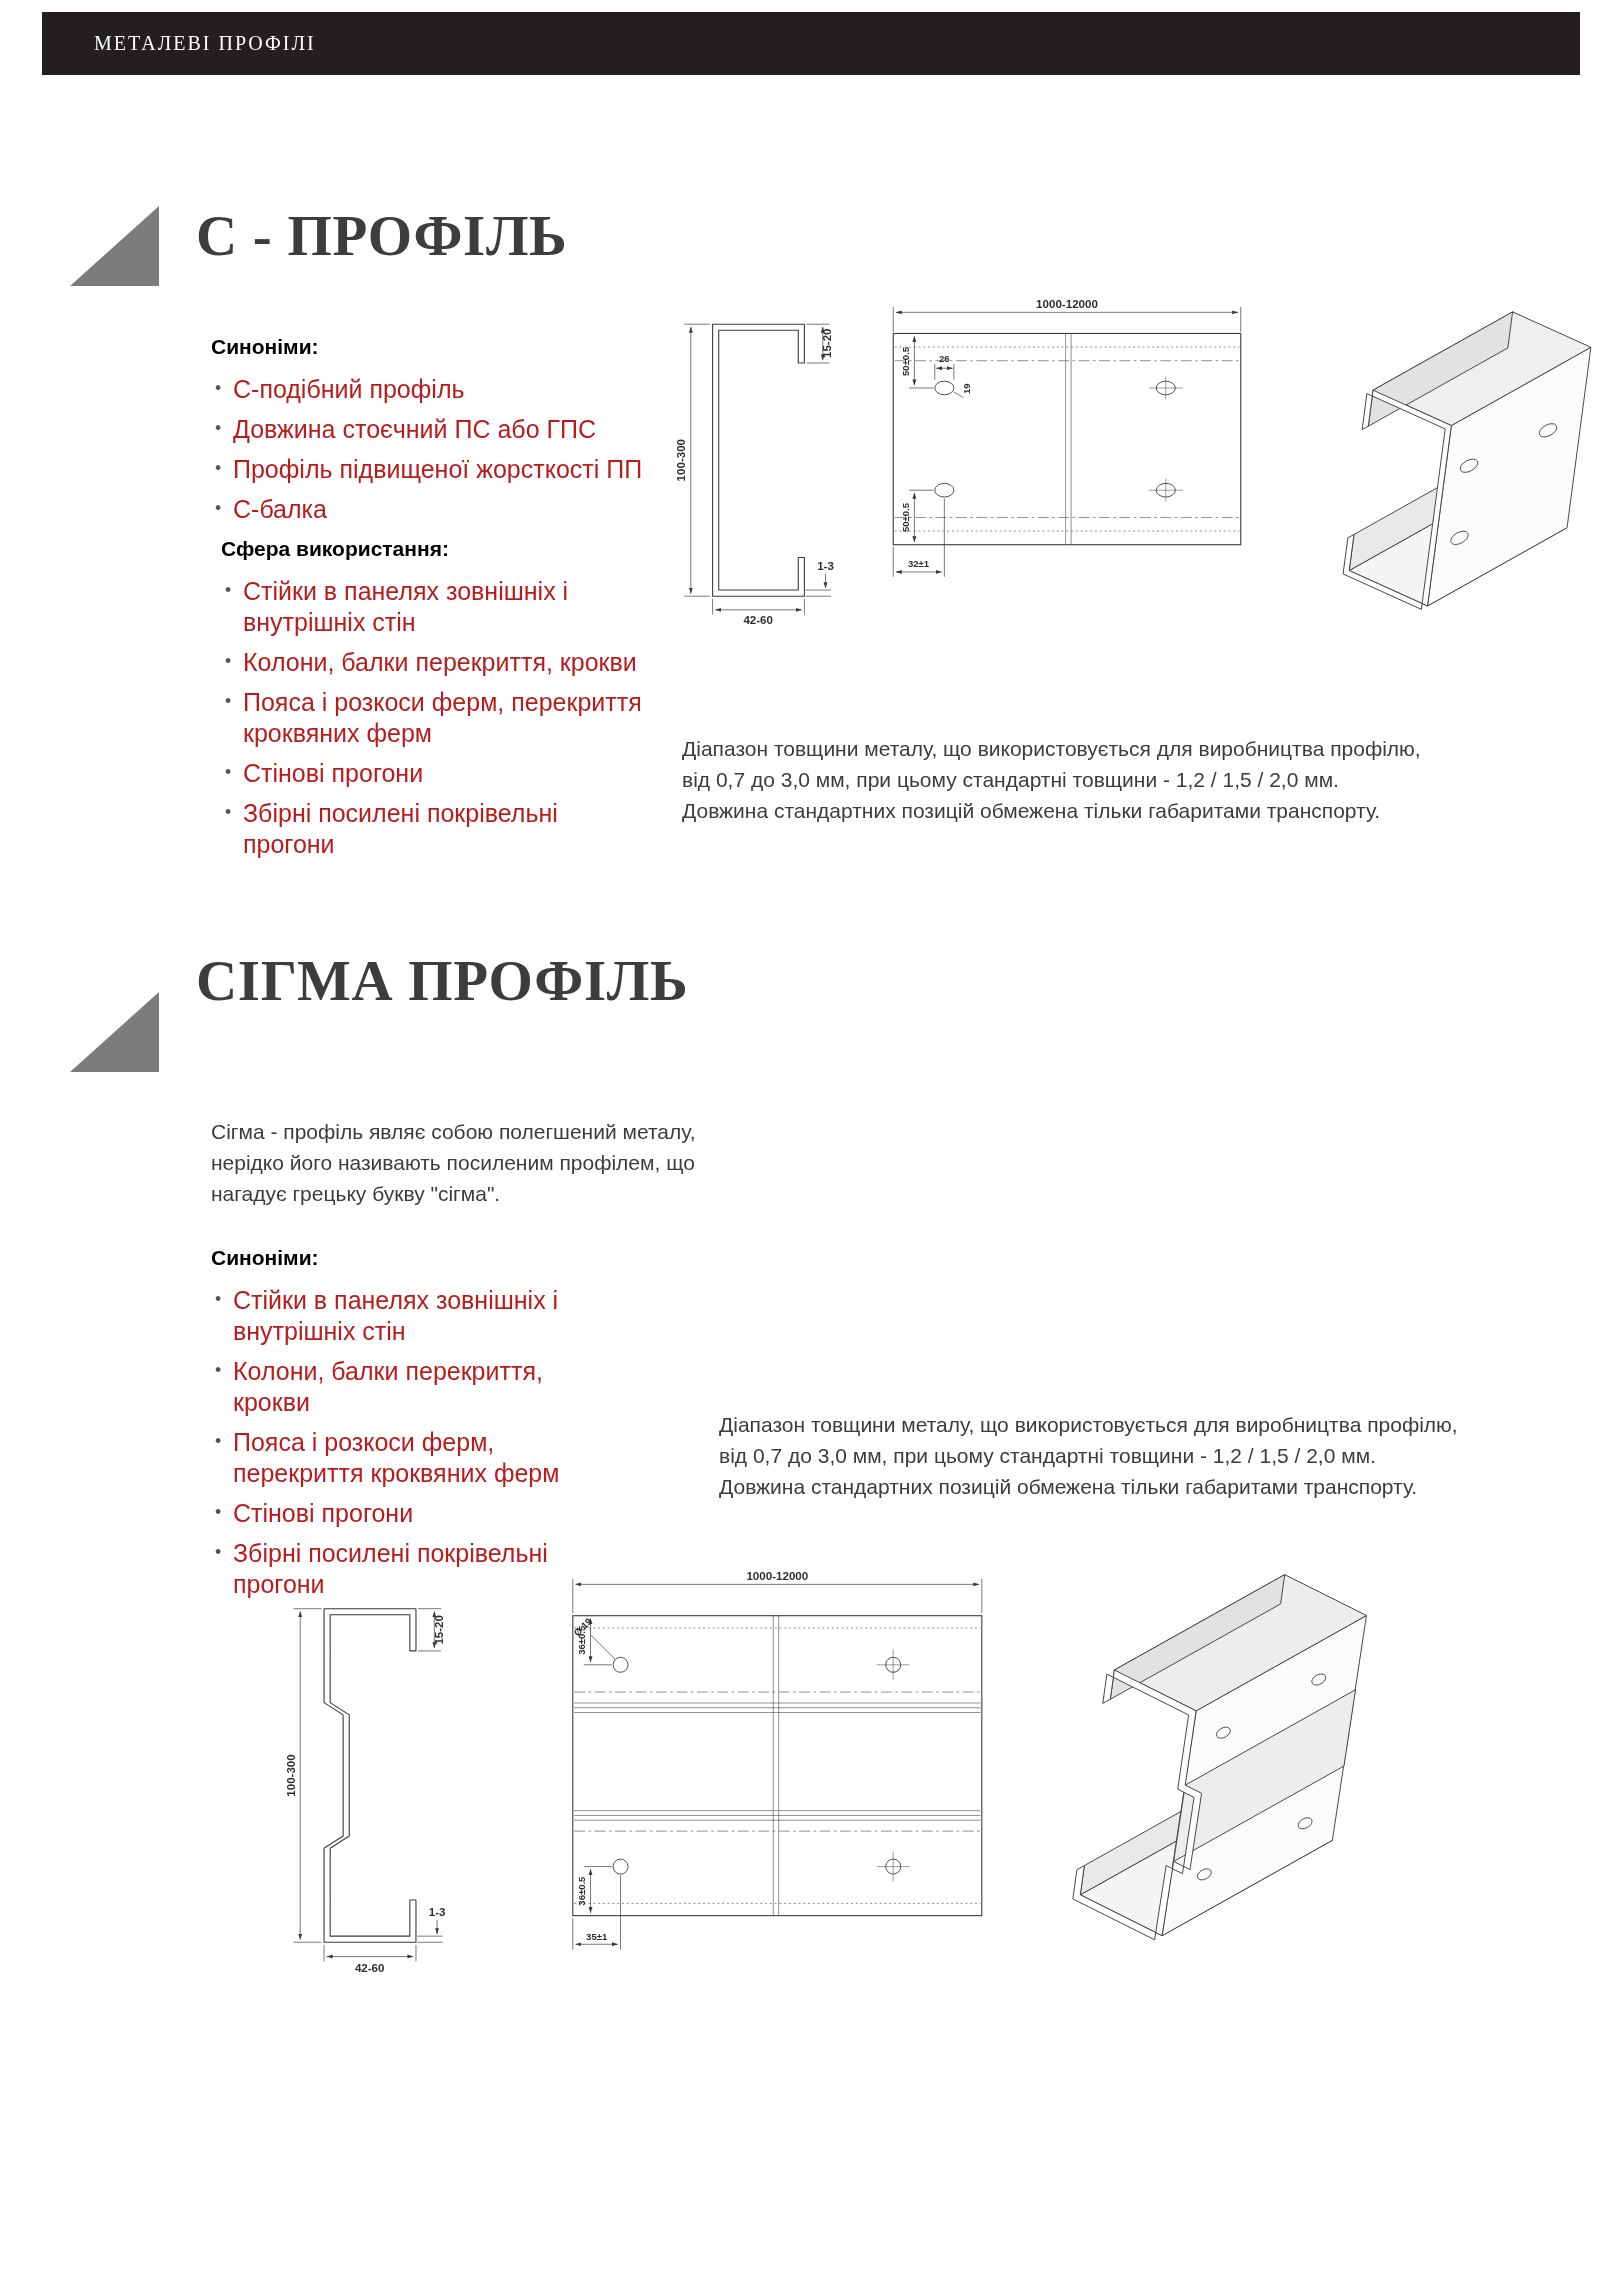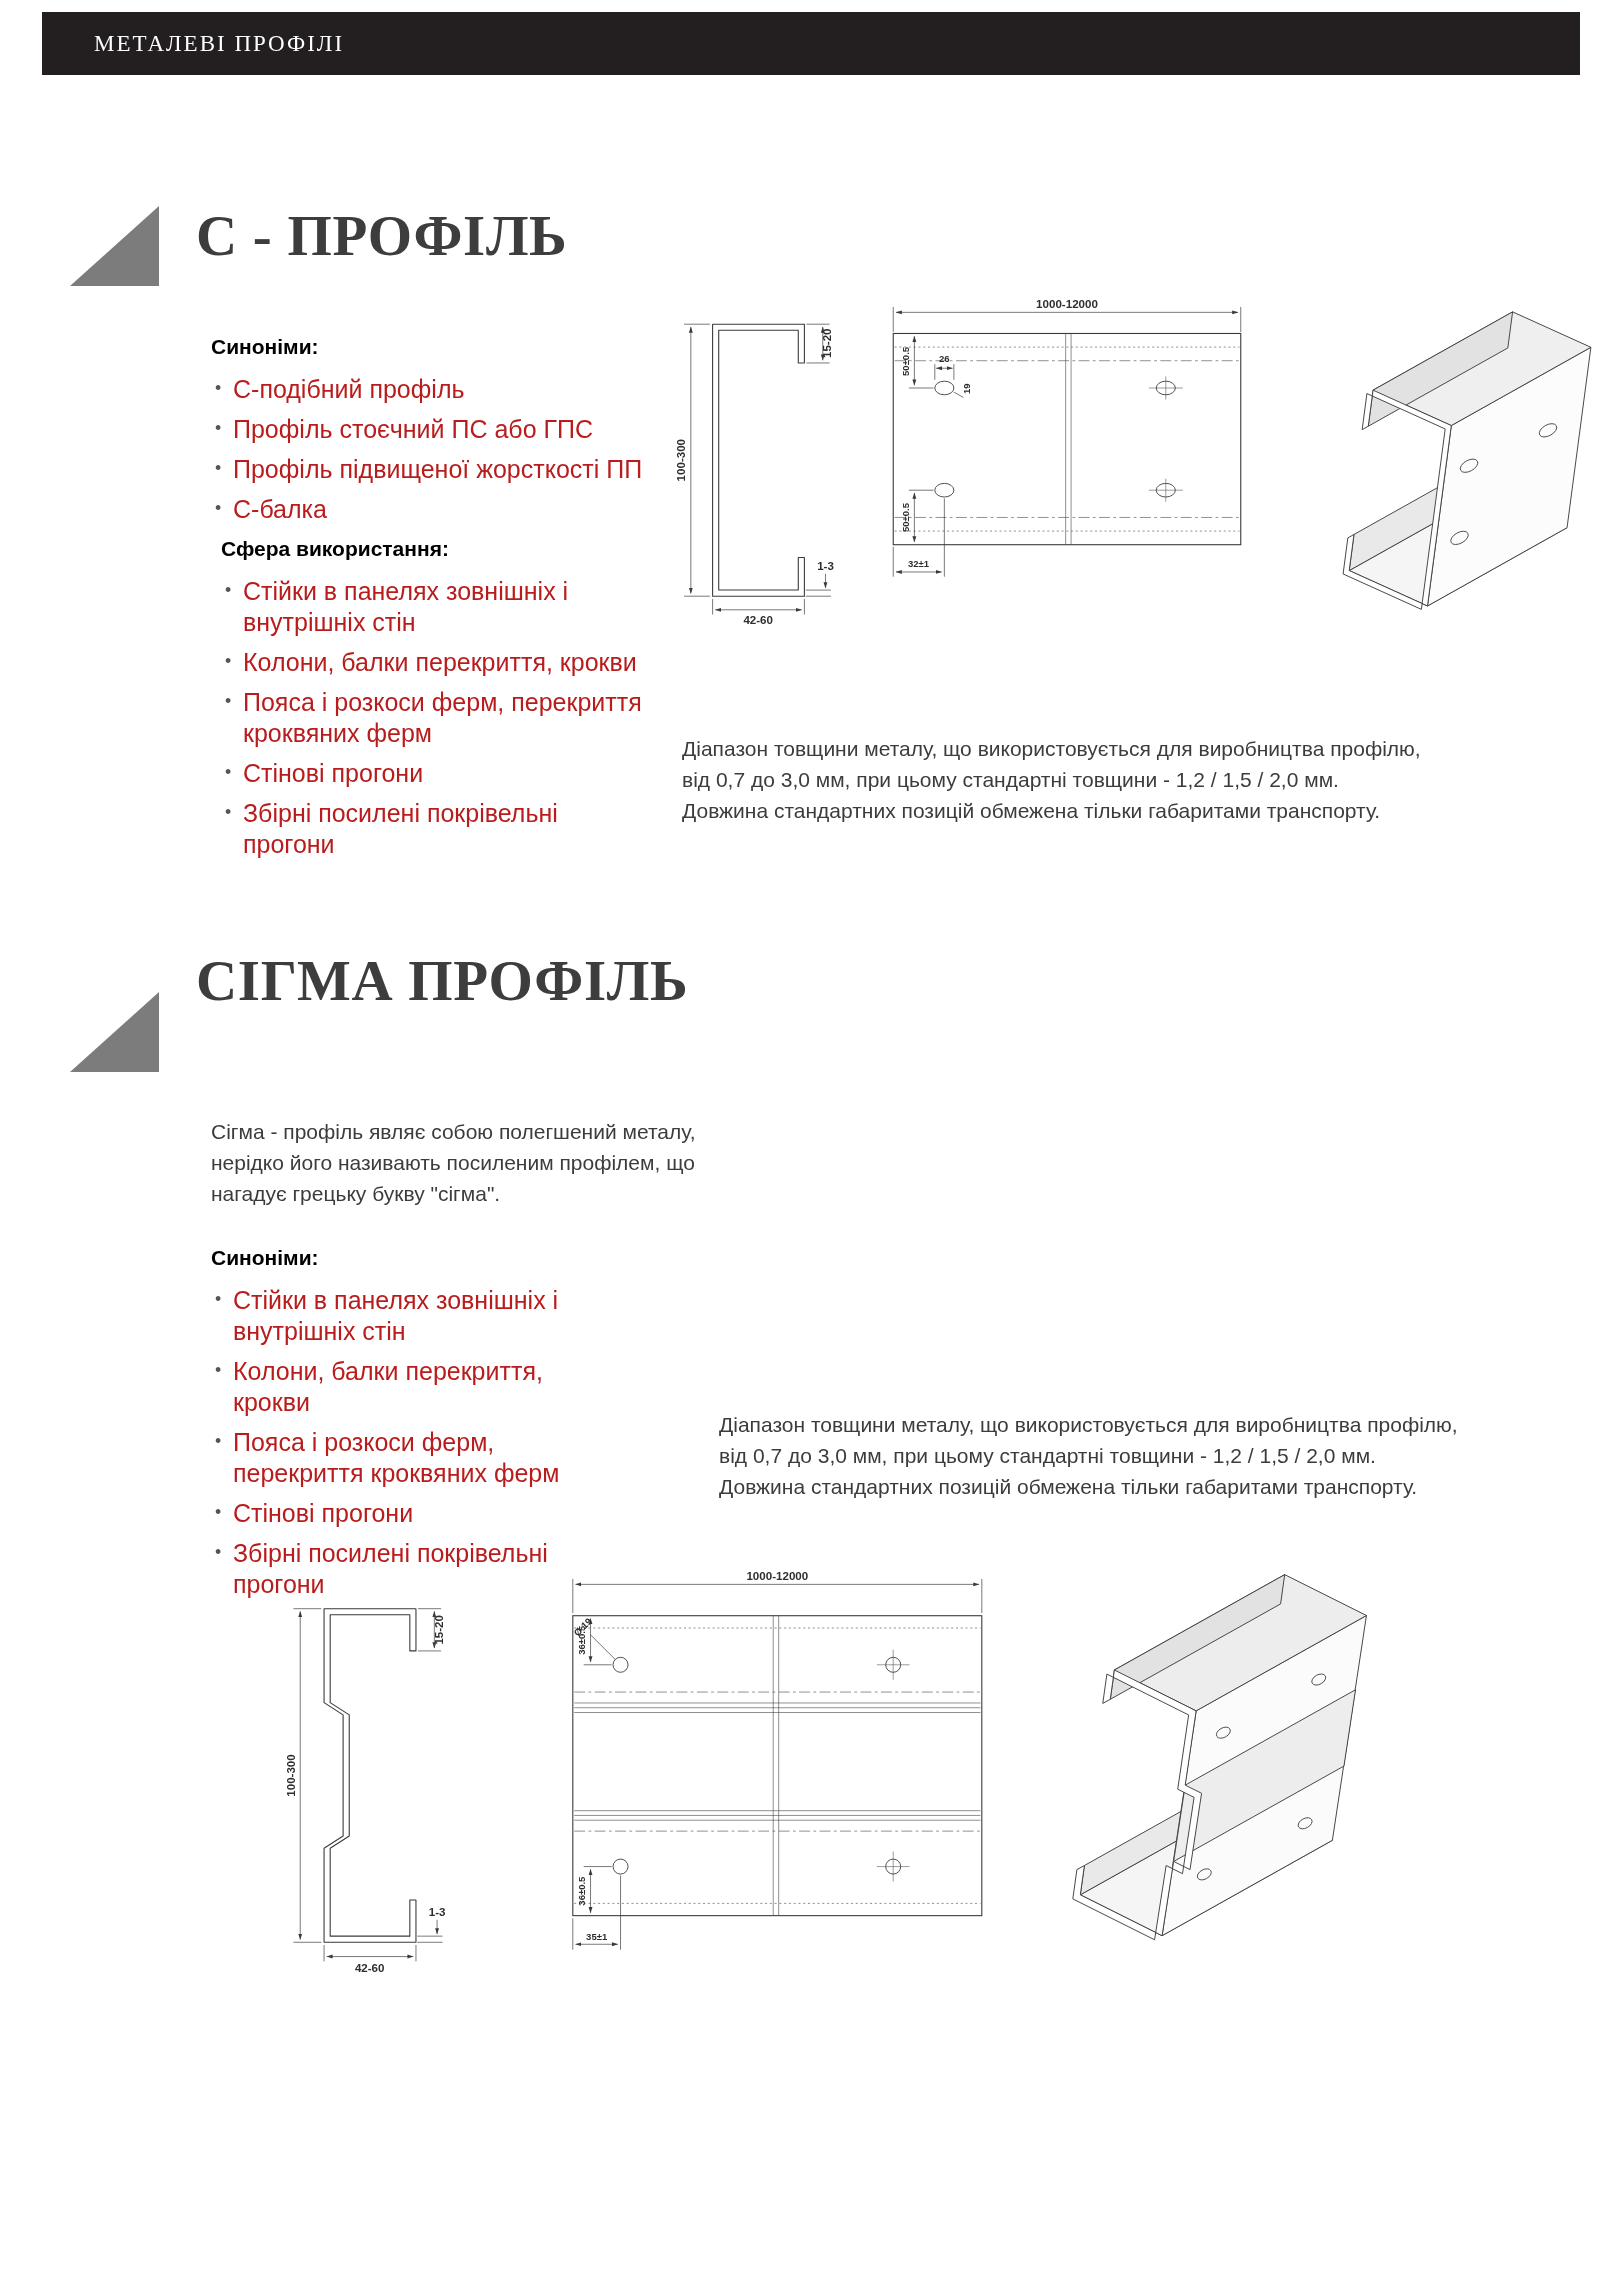--- a/index.html
+++ b/index.html
@@ -8,21 +8,21 @@
     width:1622px; height:2295px; position:relative;
     font-family:"Liberation Sans", sans-serif; color:#3c3c3c;
     overflow:hidden;
   }
   .abs { position:absolute; }
   .header-bar {
     left:42px; top:12.3px; width:1538px; height:63px;
     background:#231f20; display:flex; align-items:center; padding-left:52px;
   }
   .header-title {
-    font-family:"Liberation Serif", serif; font-size:23px; color:#ffffff;
+    font-family:"Liberation Serif", serif; font-size:20px; color:#ffffff;
     letter-spacing:2px;
   }
   .tri {
     width:0; height:0;
     border-left:89px solid transparent;
     border-bottom:80px solid #7c7c7c;
   }
   .sec-title {
     font-family:"Liberation Serif", serif; font-size:57px; font-weight:bold;
     color:#3d3d3d; letter-spacing:0.7px; white-space:nowrap;
@@ -47,21 +47,21 @@
   <div class="header-title">МЕТАЛЕВІ ПРОФІЛІ</div>
 </div>
 
 <div class="abs tri" style="left:70px; top:206px;"></div>
 <div class="abs sec-title" style="left:196px; top:203px;">С - ПРОФІЛЬ</div>
 
 <div class="abs" style="left:211px; top:335px;">
   <div class="list-label">Синоніми:</div>
   <ul class="blist" style="width:436px;">
     <li>С-подібний профіль</li>
-    <li>Профіль стоєчний ПС або ГПС</li>
+    <li>Довжина стоєчний ПС або ГПС</li>
     <li>Профіль підвищеної жорсткості ПП</li>
     <li>С-балка</li>
   </ul>
 </div>
 
 <div class="abs" style="left:221px; top:537px;">
   <div class="list-label">Сфера використання:</div>
   <ul class="blist" style="width:423px;">
     <li>Стійки в панелях зовнішніх і внутрішніх стін</li>
     <li>Колони, балки перекриття, крокви</li>

